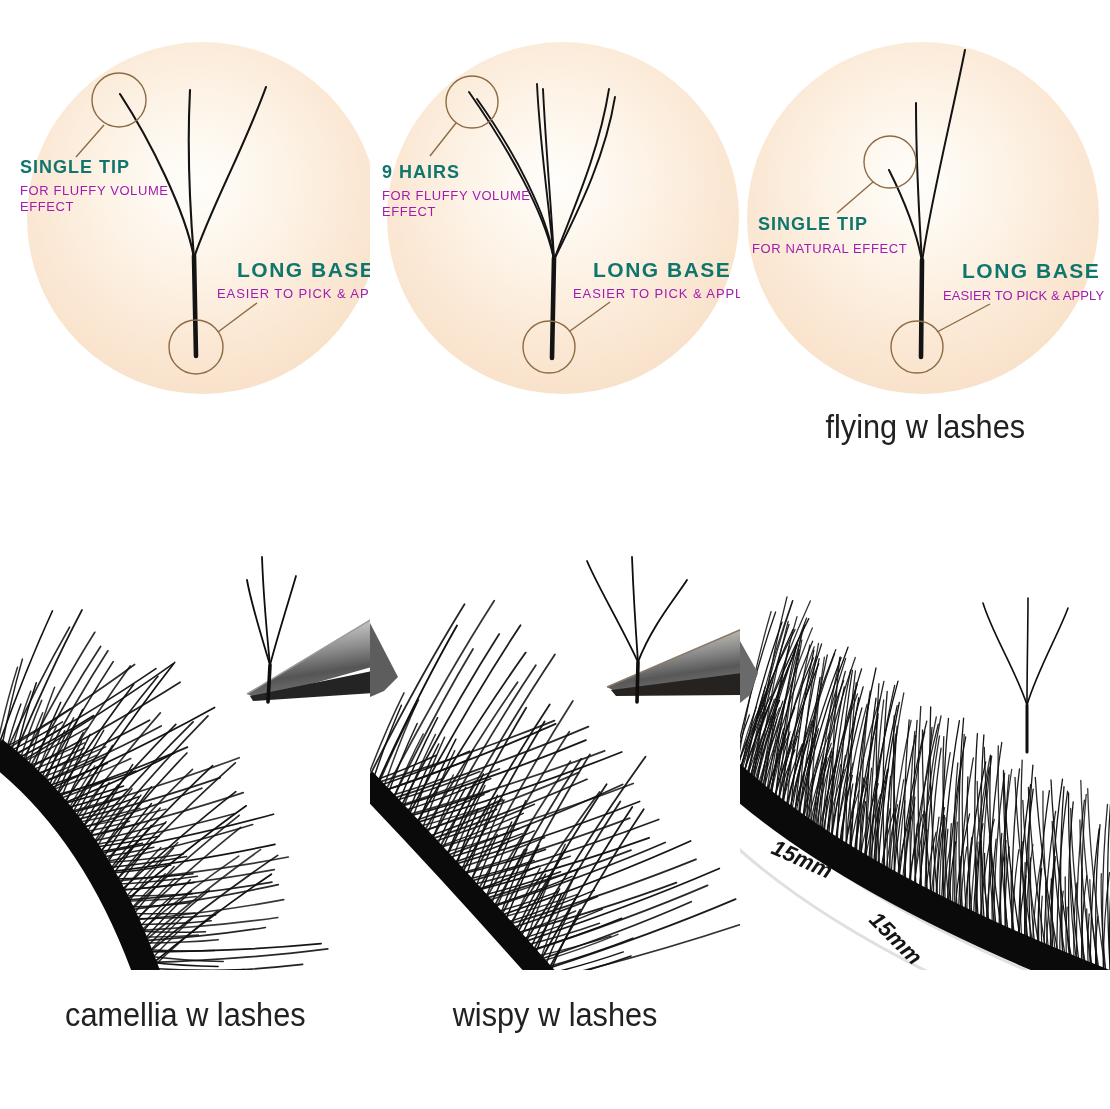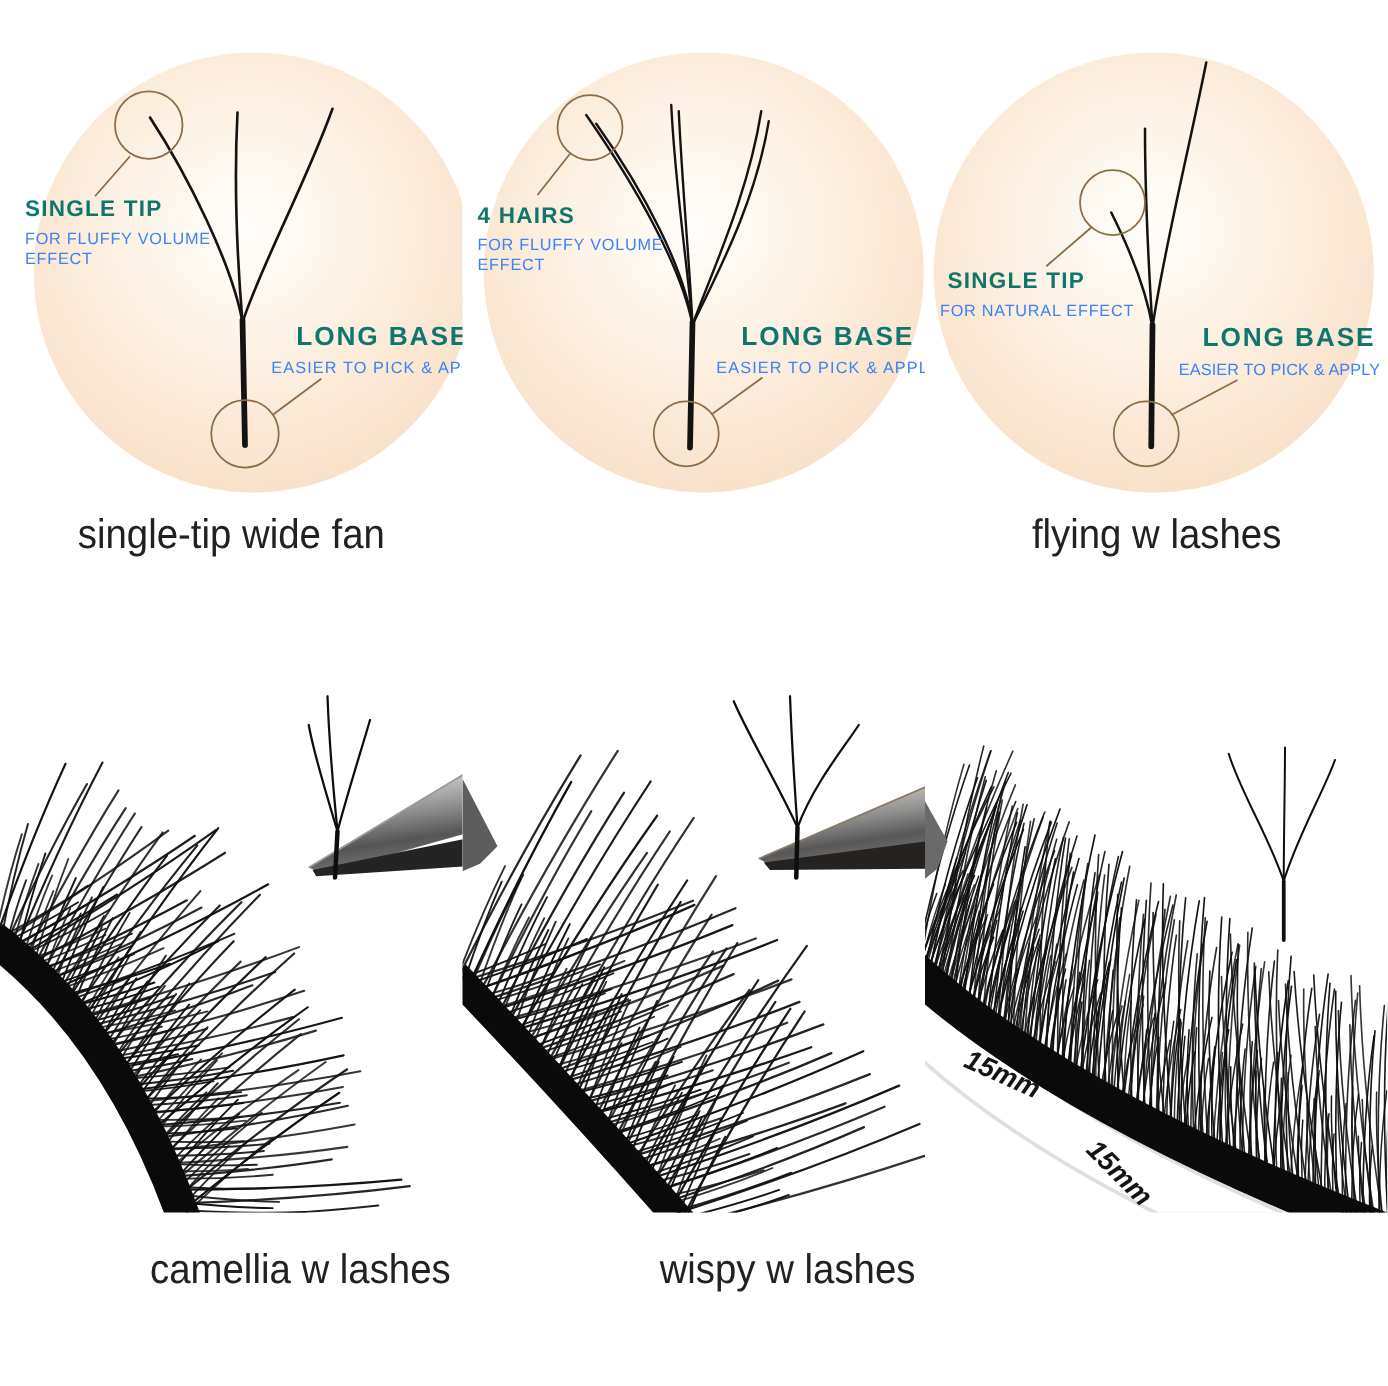--- a/index.html
+++ b/index.html
@@ -3,26 +3,26 @@
 <meta charset="utf-8">
 <style>
   html,body{margin:0;padding:0;background:#ffffff;font-family:"Liberation Sans",sans-serif;}
   .canvas{position:relative;width:1110px;height:1109px;background:#fff;overflow:hidden;}
   .dcell{position:absolute;top:0;width:370px;height:470px;overflow:hidden;}
   .disc{position:absolute;top:42px;width:352px;height:352px;border-radius:50%;
         background:radial-gradient(circle at 48% 40%, #fffefb 0%, #fdf4e8 30%, #fbe9d6 55%, #f8dfc6 82%, #f9e2cb 100%);}
   .dsvg{position:absolute;left:0;top:0;}
   .an-title{position:absolute;font-weight:bold;color:#0f766e;letter-spacing:1px;white-space:nowrap;font-size:18px;}
   .an-title.lg{font-size:21px;letter-spacing:1.5px;}
-  .an-sub{position:absolute;color:#3b82f6;font-size:13px;line-height:16px;letter-spacing:0.6px;white-space:nowrap;}
+  .an-sub{position:absolute;color:#a21caf;font-size:13px;line-height:16px;letter-spacing:0.6px;white-space:nowrap;}
   .an-sub.tight{letter-spacing:0.1px;}
   .cap{position:absolute;top:408px;left:0;width:370px;text-align:center;font-size:33px;color:#212121;}
   .cap-inner{display:inline-block;transform:scaleX(0.93);}
   .psvg{position:absolute;top:555px;}
-  .pcap{position:absolute;top:996px;width:370px;text-align:right;font-size:33px;color:#212121;}
+  .pcap{position:absolute;top:996px;width:370px;text-align:center;font-size:33px;color:#212121;}
   .shift-right{display:inline-block;transform:scaleX(0.93) translateX(38px);}
   svg text.mm{font-family:"Liberation Sans",sans-serif;font-size:22px;font-weight:bold;font-style:italic;fill:#141414;}
 </style>
 </head>
 <body>
 
 <div class="canvas">
 
   <div class="dcell" style="left:0">
     <div class="disc" style="left:27px"></div>
@@ -40,21 +40,20 @@
         <path d="M218,332 L257,303"></path>
       </g>
     </svg>
     <div class="an-title" style="left:20px;top:157px">SINGLE TIP</div>
     <div class="an-sub" style="left:20px;top:183px">
       <div>FOR FLUFFY VOLUME</div>
       <div>EFFECT</div>
     </div>
     <div class="an-title lg" style="left:237px;top:258px">LONG BASE</div>
     <div class="an-sub" style="left:217px;top:286px;letter-spacing:0.9px">EASIER TO PICK &amp; APPLY</div>
-    <div class="cap"><span class="cap-inner">single-tip wide fan</span></div>
   </div>
 
   <div class="dcell" style="left:370px">
     <div class="disc" style="left:17px"></div>
     <svg class="dsvg" width="370" height="470" viewBox="0 0 370 470">
       <g stroke="#131313" fill="none" stroke-linecap="round">
         <path d="M182,358 L184,258" stroke-width="4.6"></path>
         <path d="M184,260 C175,213 138,148 99,92" stroke-width="1.9"></path>
         <path d="M184,260 C178,216 146,154 107,99" stroke-width="1.9"></path>
         <path d="M184,260 C180,213 170,148 167,84" stroke-width="1.9"></path>
@@ -62,21 +61,21 @@
         <path d="M184,260 C199,218 228,158 239,89" stroke-width="1.9"></path>
         <path d="M184,260 C202,222 234,164 245,97" stroke-width="1.9"></path>
       </g>
       <g stroke="#8c6b45" fill="none" stroke-width="1.4">
         <circle cx="102" cy="102" r="26"></circle>
         <path d="M86,123 L60,156"></path>
         <circle cx="179" cy="347" r="26"></circle>
         <path d="M200,331 L240,302"></path>
       </g>
     </svg>
-    <div class="an-title" style="left:12px;top:162px">4 HAIRS</div>
+    <div class="an-title" style="left:12px;top:162px">9 HAIRS</div>
     <div class="an-sub" style="left:12px;top:188px">
       <div>FOR FLUFFY VOLUME</div>
       <div>EFFECT</div>
     </div>
     <div class="an-title lg" style="left:223px;top:258px">LONG BASE</div>
     <div class="an-sub" style="left:203px;top:286px;letter-spacing:0.9px">EASIER TO PICK &amp; APPLY</div>
   </div>
 
   <div class="dcell" style="left:740px">
     <div class="disc" style="left:7px"></div>

